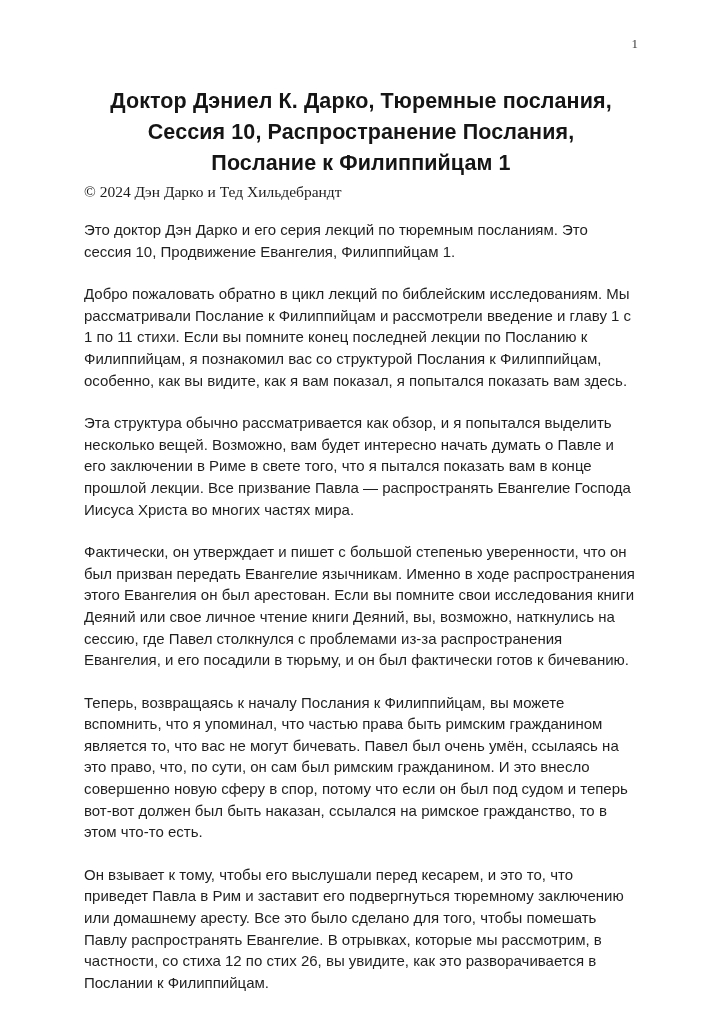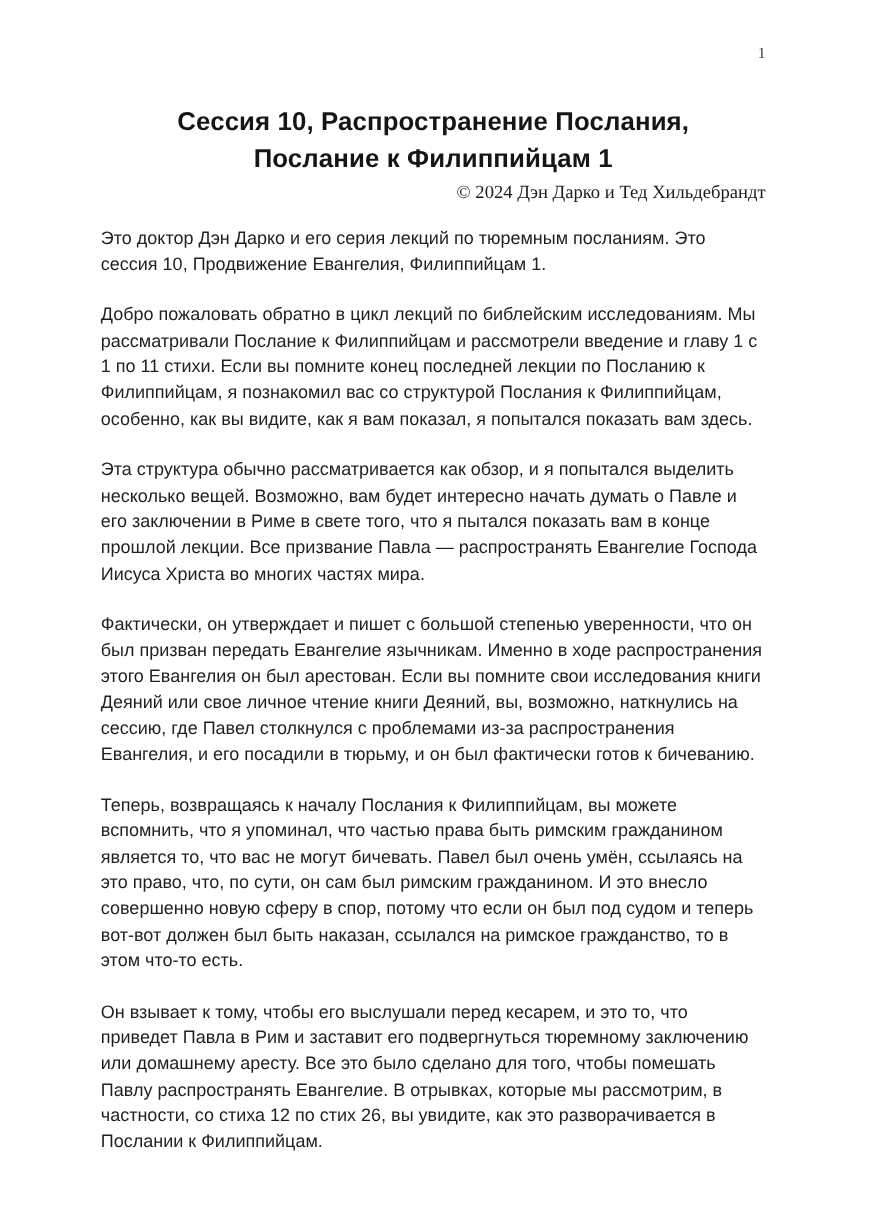--- a/index.html
+++ b/index.html
@@ -29,21 +29,21 @@
   }
   .title-line {
     font-weight: bold;
     font-size: 21.5px;
     line-height: 31px;
     color: #151515;
     letter-spacing: 0.1px;
   }
   .copyright {
     margin-top: 2px;
-    text-align: right;
+    text-align: left;
     font-family: "Liberation Serif", "DejaVu Serif", serif;
     font-size: 15.5px;
     line-height: 21px;
     color: #1c1c1c;
   }
   .body-text {
     margin-top: 17px;
   }
   .body-text p {
     font-size: 15px;
@@ -55,20 +55,21 @@
 </style>
 </head>
 <body>
 
 <div class="page">
   <div class="content">
 
     <div class="page-number">1</div>
 
     <div class="title-block">
+      <div class="title-line">Доктор Дэниел К. Дарко, Тюремные послания,</div>
       <div class="title-line">Сессия 10, Распространение Послания,</div>
       <div class="title-line">Послание к Филиппийцам 1</div>
     </div>
 
     <div class="copyright">© 2024 Дэн Дарко и Тед Хильдебрандт</div>
 
     <div class="body-text">
       <p>Это доктор Дэн Дарко и его серия лекций по тюремным посланиям. Это сессия 10, Продвижение Евангелия, Филиппийцам 1.</p>
       <p>Добро пожаловать обратно в цикл лекций по библейским исследованиям. Мы рассматривали Послание к Филиппийцам и рассмотрели введение и главу 1 с 1 по 11 стихи. Если вы помните конец последней лекции по Посланию к Филиппийцам, я познакомил вас со структурой Послания к Филиппийцам, особенно, как вы видите, как я вам показал, я попытался показать вам здесь.</p>
       <p>Эта структура обычно рассматривается как обзор, и я попытался выделить несколько вещей. Возможно, вам будет интересно начать думать о Павле и его заключении в Риме в свете того, что я пытался показать вам в конце прошлой лекции. Все призвание Павла — распространять Евангелие Господа Иисуса Христа во многих частях мира.</p>

